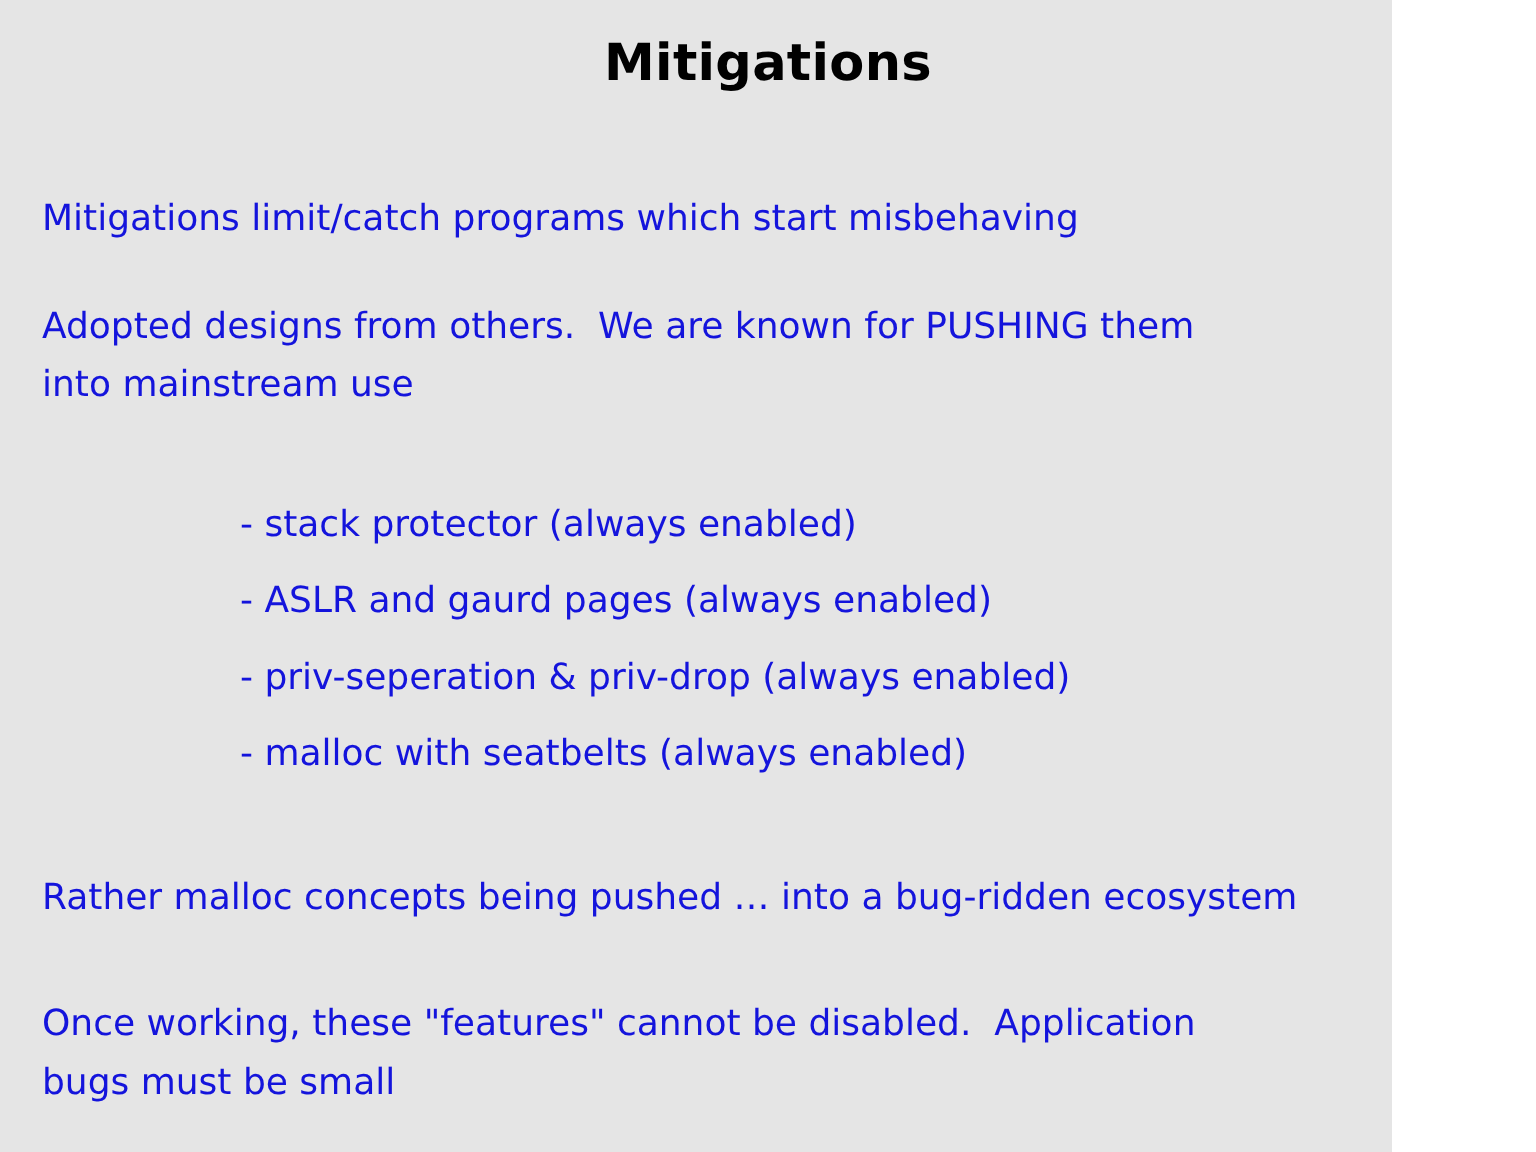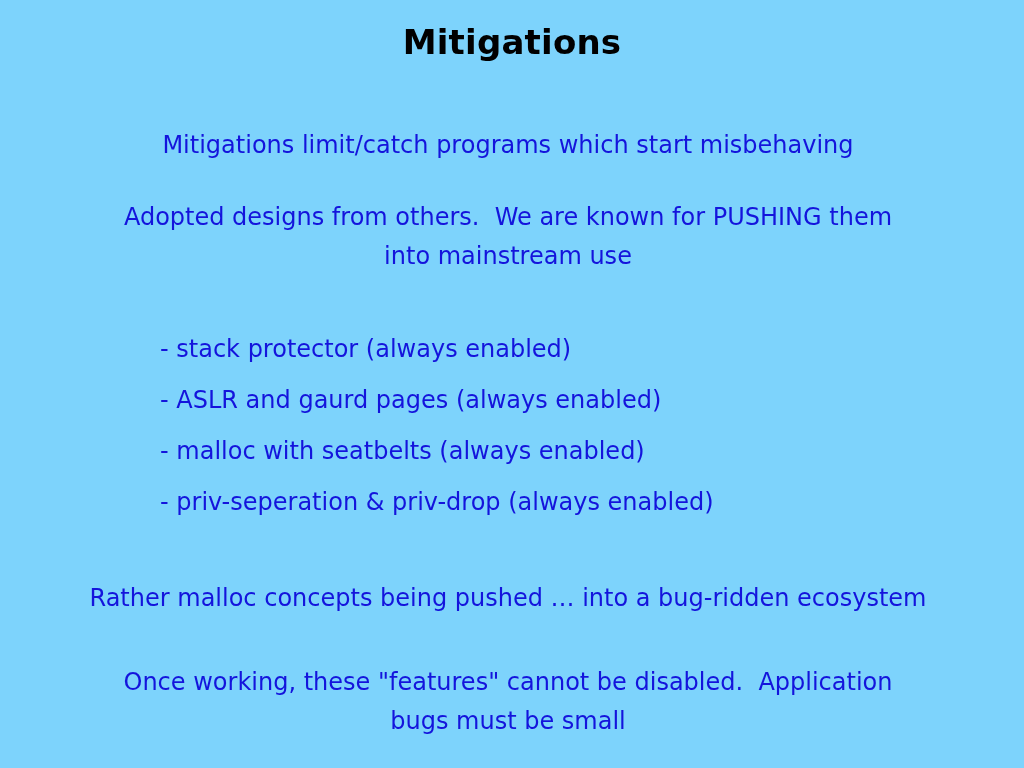--- a/index.html
+++ b/index.html
@@ -11,23 +11,23 @@
   body {
     width: 1024px;
     height: 768px;
     overflow: hidden;
     font-family: "DejaVu Sans", sans-serif;
     -webkit-font-smoothing: antialiased;
   }
 
   .slide {
     position: relative;
-    width: 1024px;
+    width: 928px;
     height: 768px;
-    background: #7dd3fc;
+    background: #e5e5e5;
   }
 
   
   .slide-title {
     position: absolute;
     left: 0;
     top: 22px;
     width: 1024px;
     text-align: center;
     color: #000000;
@@ -53,21 +53,20 @@
   }
 
   .para {
     margin: 0;
     padding: 0;
   }
 
   .para-line {
     white-space: pre;
     display: block;
-    text-align: center;
   }
 
   
   .gap-intro   { height: 33px; }
   .gap-bullets { height: 42px; }
   .gap-after-bullets { height: 45px; }
   .gap-last    { height: 45px; }
 
   .bullet-list {
     margin: 0;
@@ -99,22 +98,22 @@
     <div class="para">
       <span class="para-line">Adopted designs from others.  We are known for PUSHING them</span>
       <span class="para-line">into mainstream use</span>
     </div>
 
     <div class="gap-bullets"></div>
 
     <ul class="bullet-list">
       <li class="bullet-item">- stack protector (always enabled)</li>
       <li class="bullet-item">- ASLR and gaurd pages (always enabled)</li>
+      <li class="bullet-item">- priv-seperation &amp; priv-drop (always enabled)</li>
       <li class="bullet-item">- malloc with seatbelts (always enabled)</li>
-      <li class="bullet-item">- priv-seperation &amp; priv-drop (always enabled)</li>
     </ul>
 
     <div class="gap-after-bullets"></div>
 
     <div class="para">
       <span class="para-line">Rather malloc concepts being pushed … into a bug-ridden ecosystem</span>
     </div>
 
     <div class="gap-last"></div>
 

